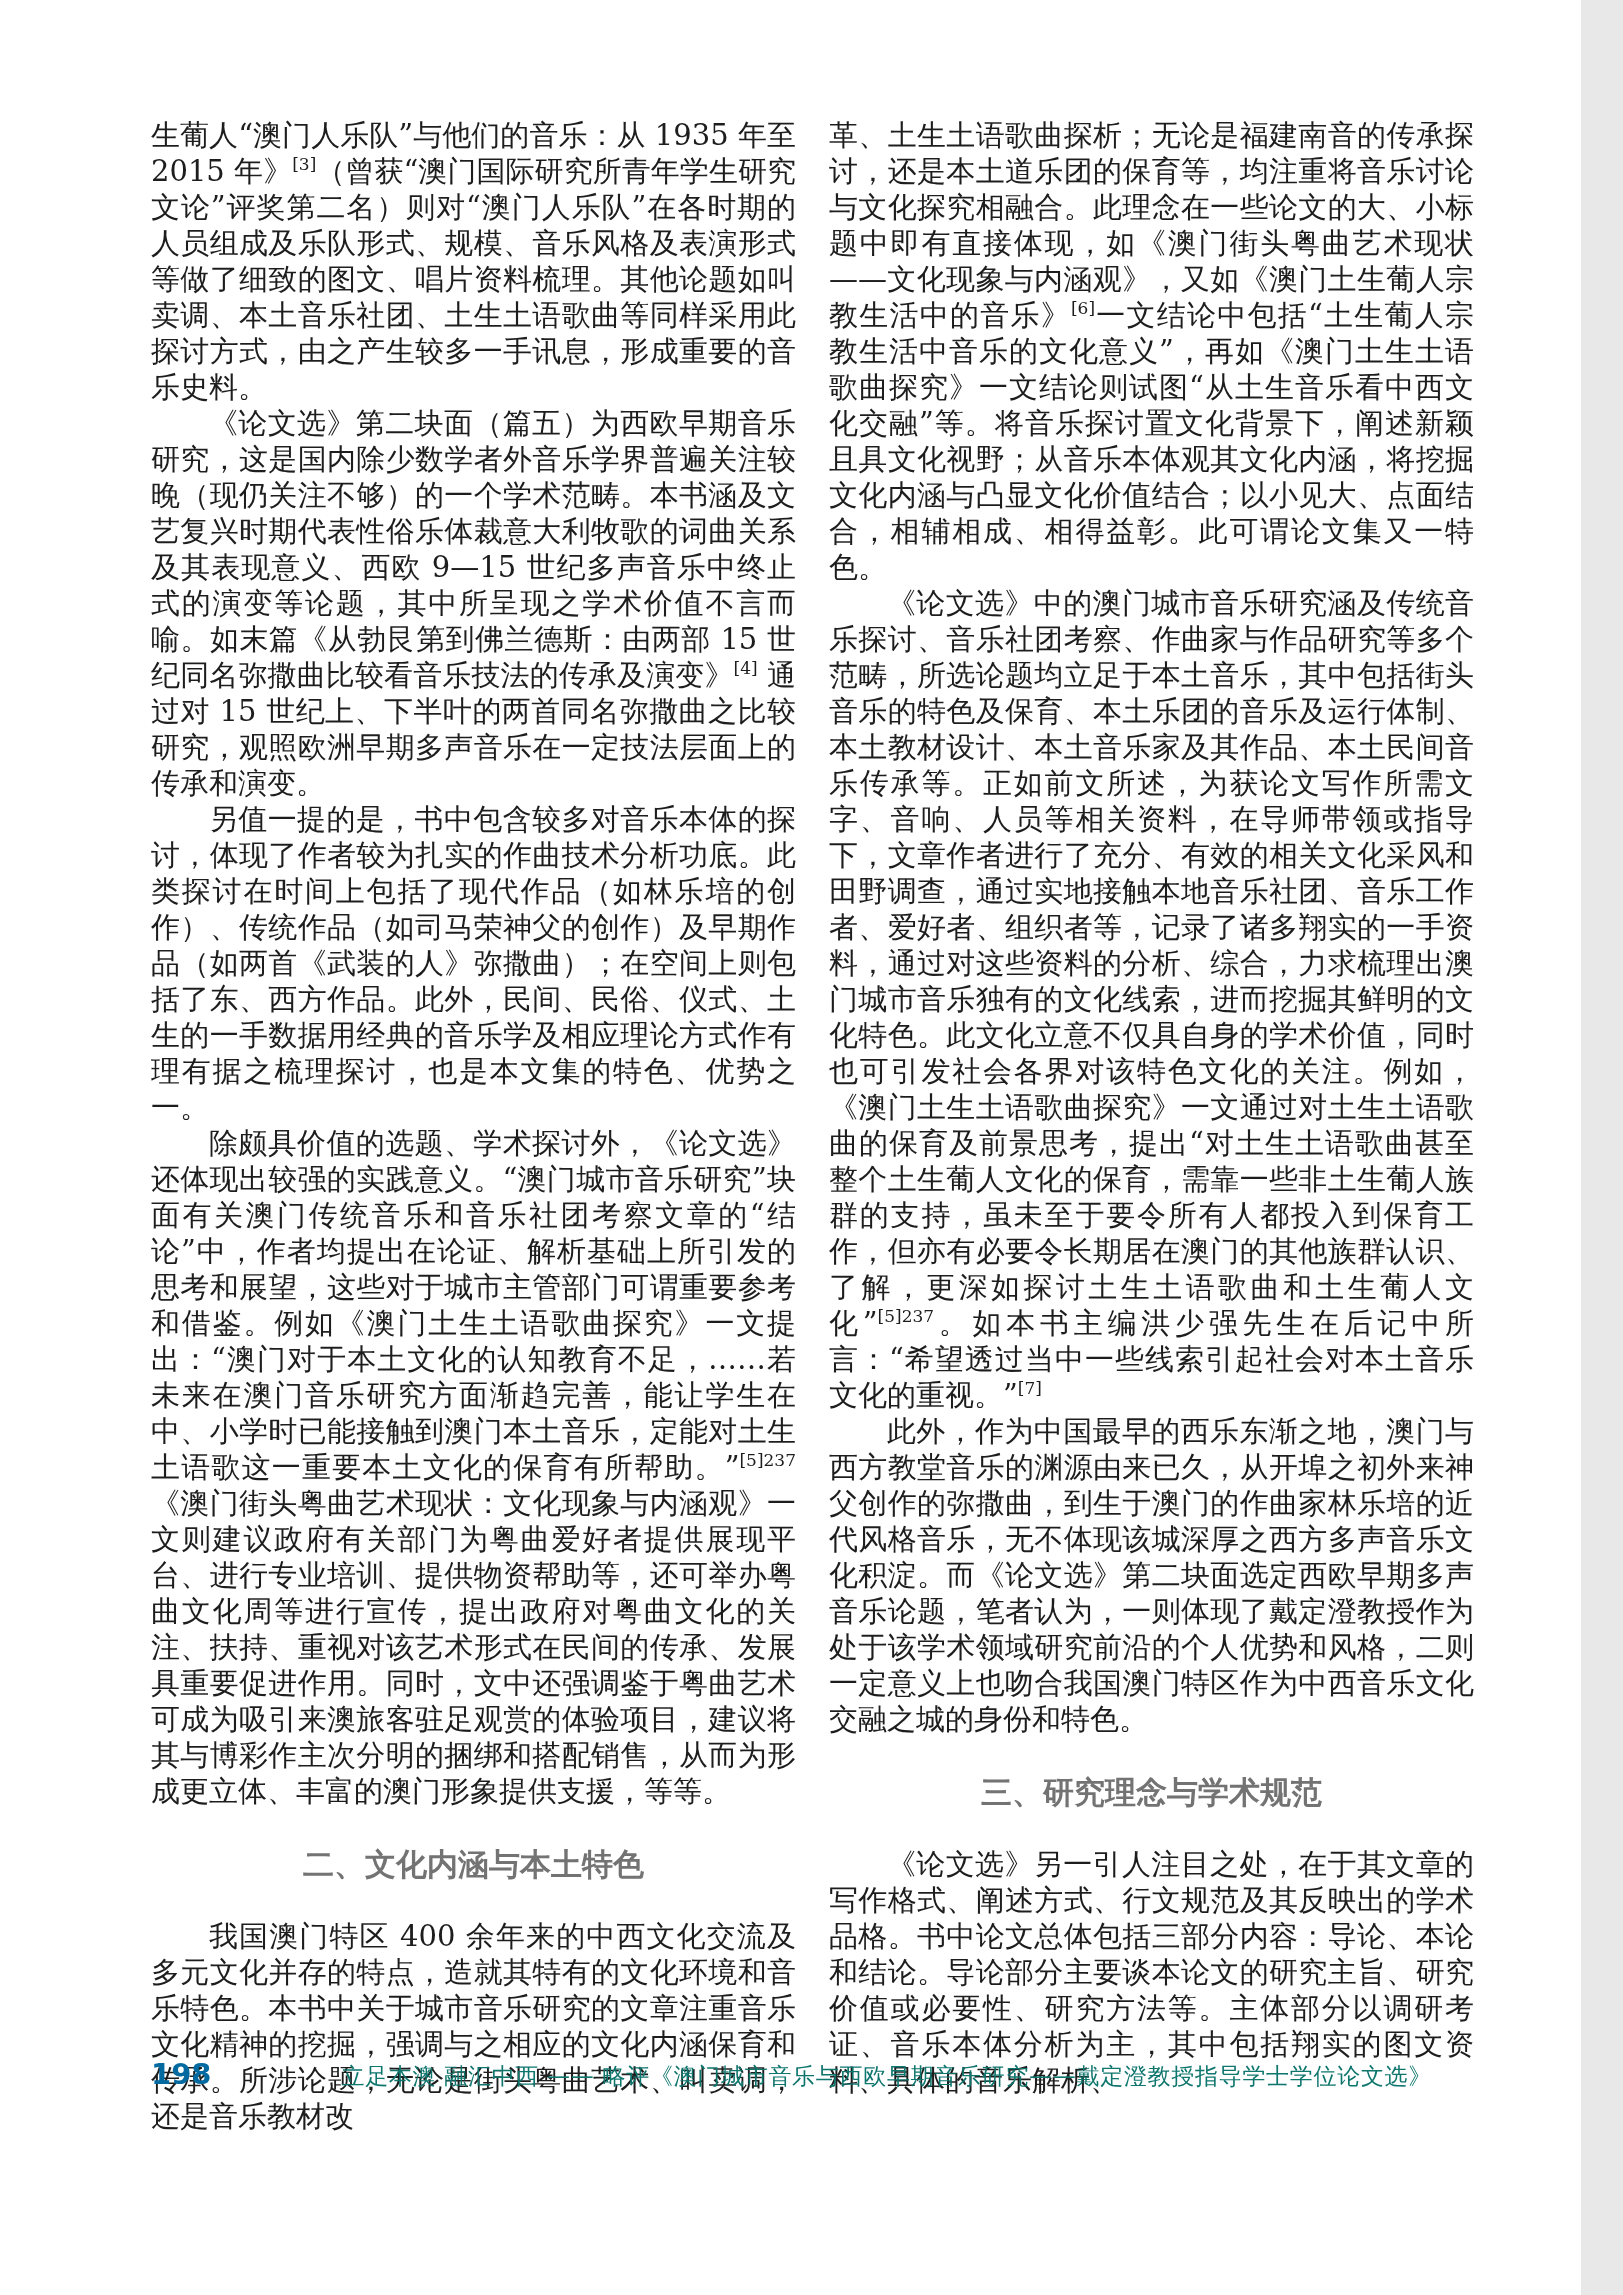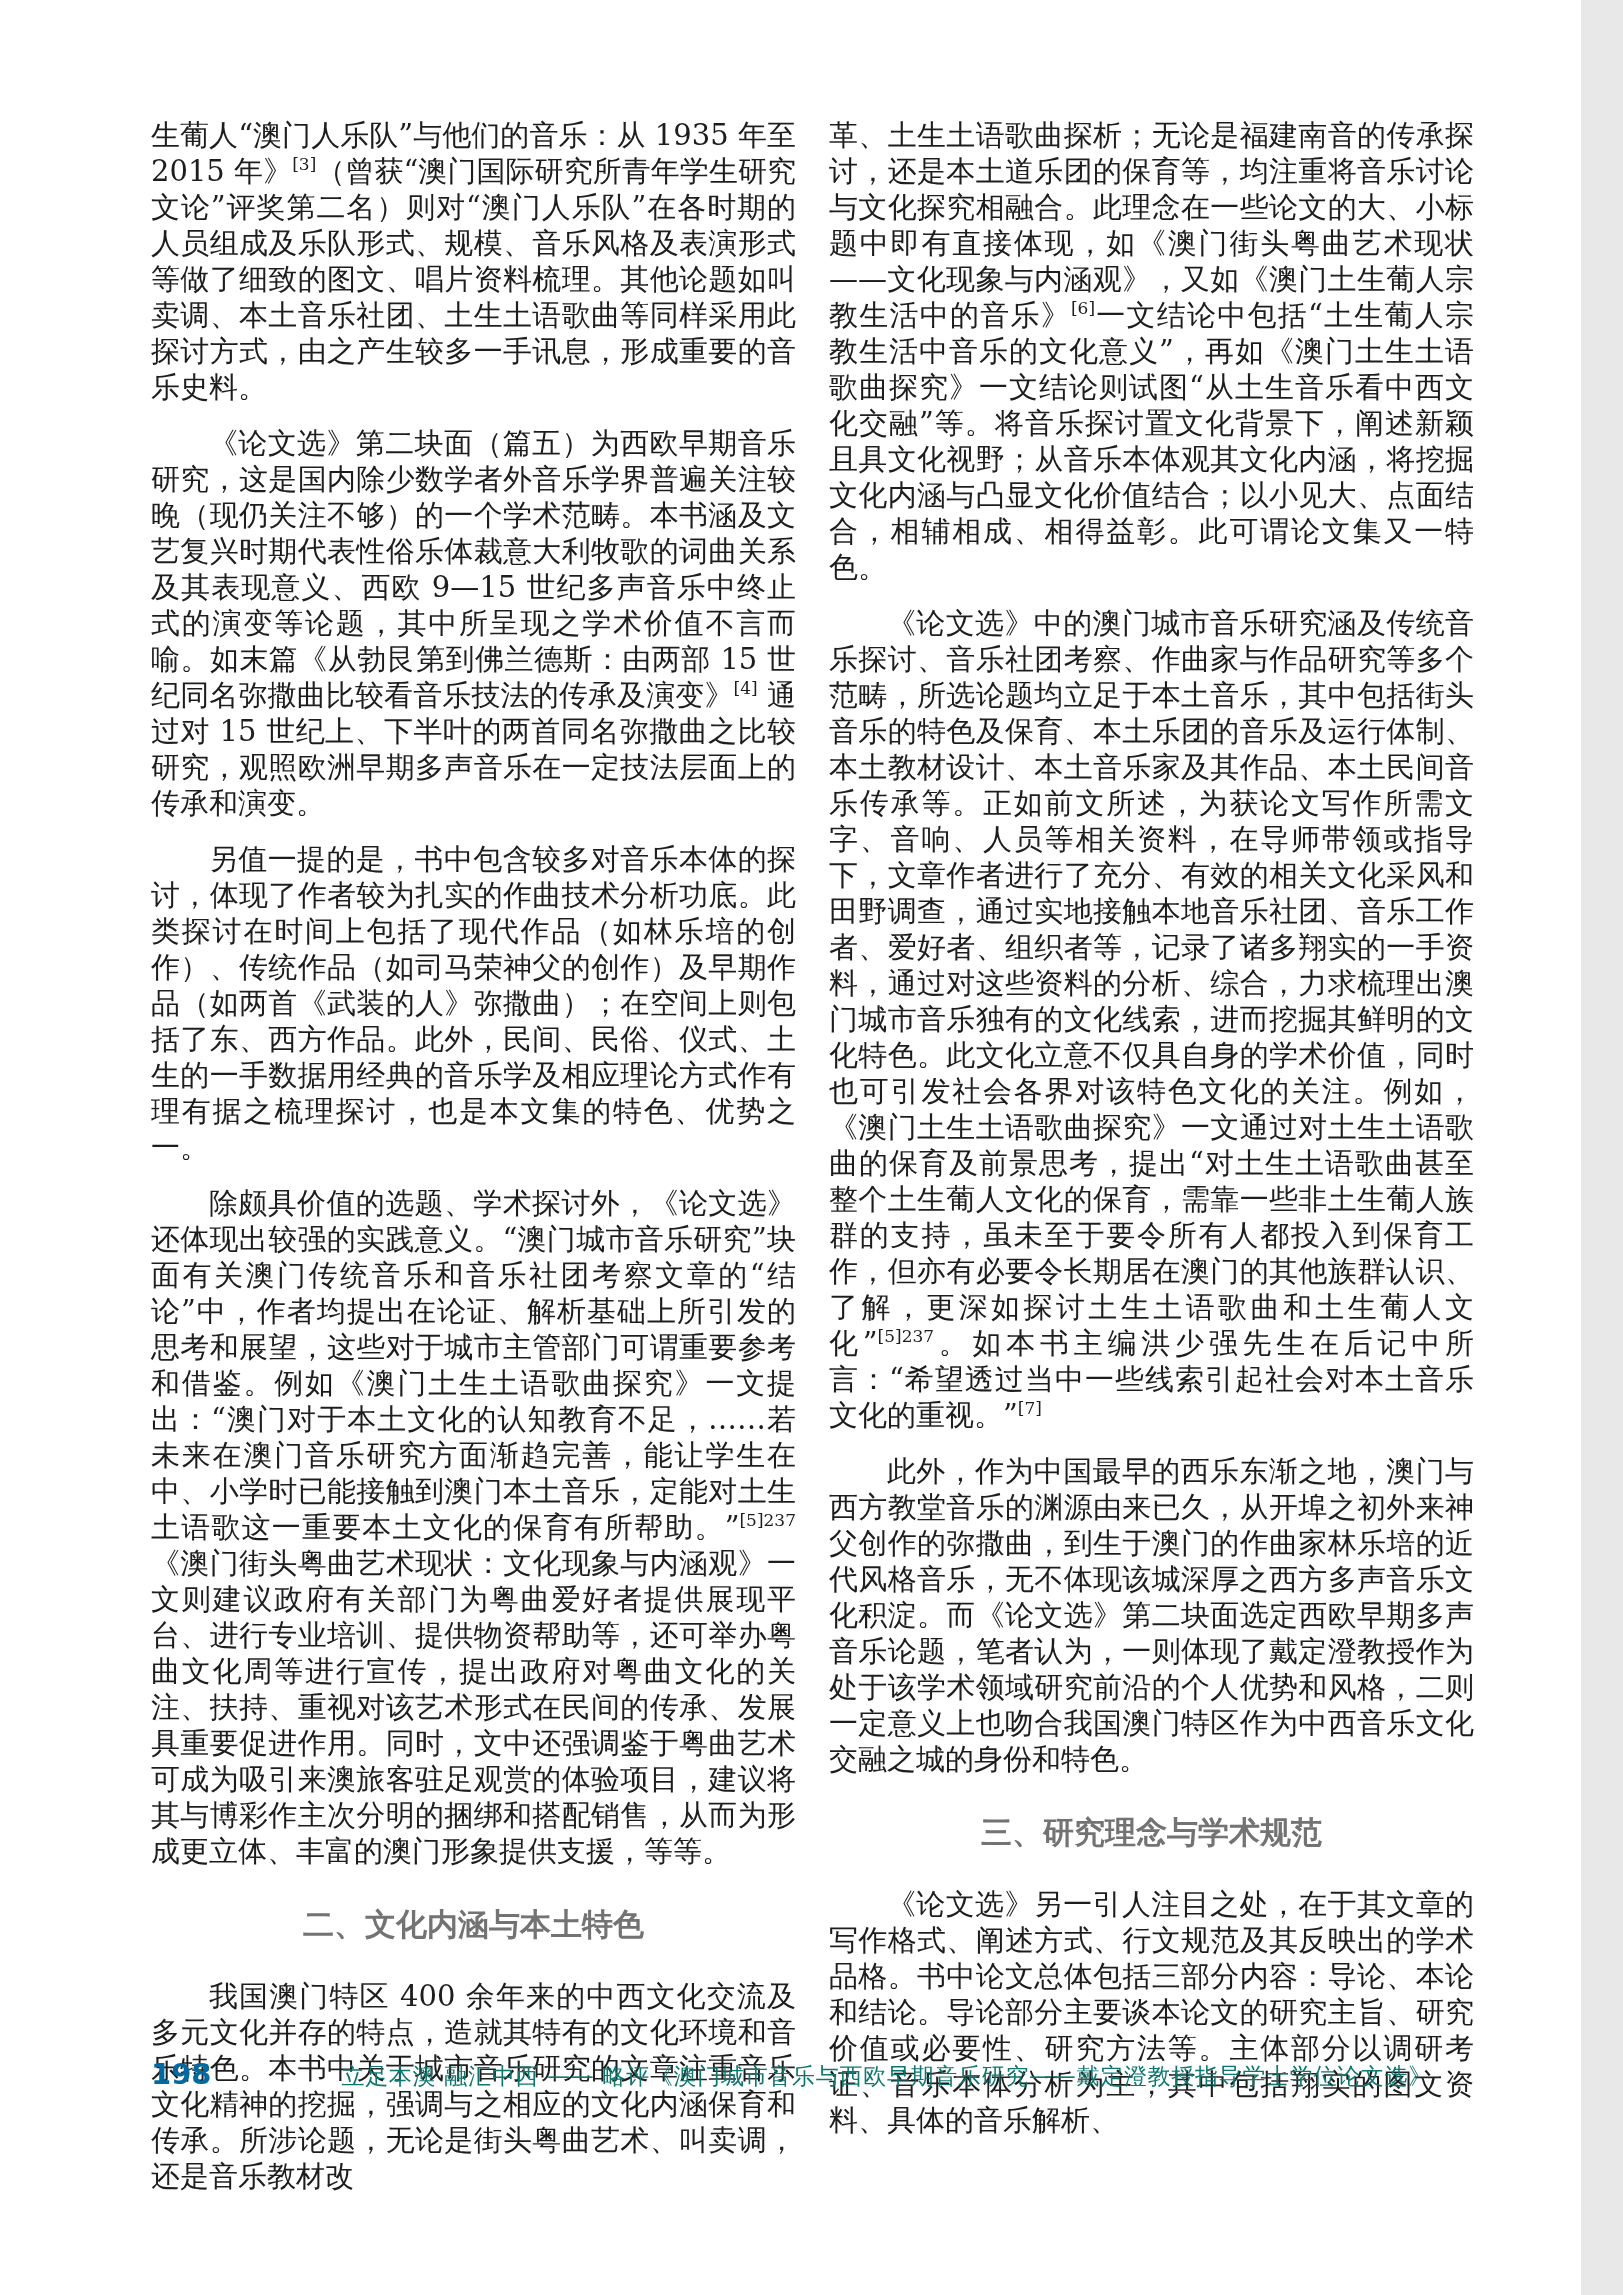--- a/index.html
+++ b/index.html
@@ -16,21 +16,21 @@
     position: absolute;
     top: 117px;
     width: 645px;
     font-size: 29px;
     line-height: 36px;
     text-align: justify;
   }
   .column.left  { left: 151px; }
   .column.right { left: 829px; }
   .para { margin: 0; }
-  .para.indent { text-indent: 2em; margin-top: 20px; }
+  .para.indent { text-indent: 2em; }
   .para sup {
     font-size: 17px;
     line-height: 0;
     vertical-align: super;
     letter-spacing: 0;
   }
   .section-heading {
     font-family: "DejaVu Sans", "Liberation Sans", sans-serif;
     font-weight: 700;
     font-size: 31px;

